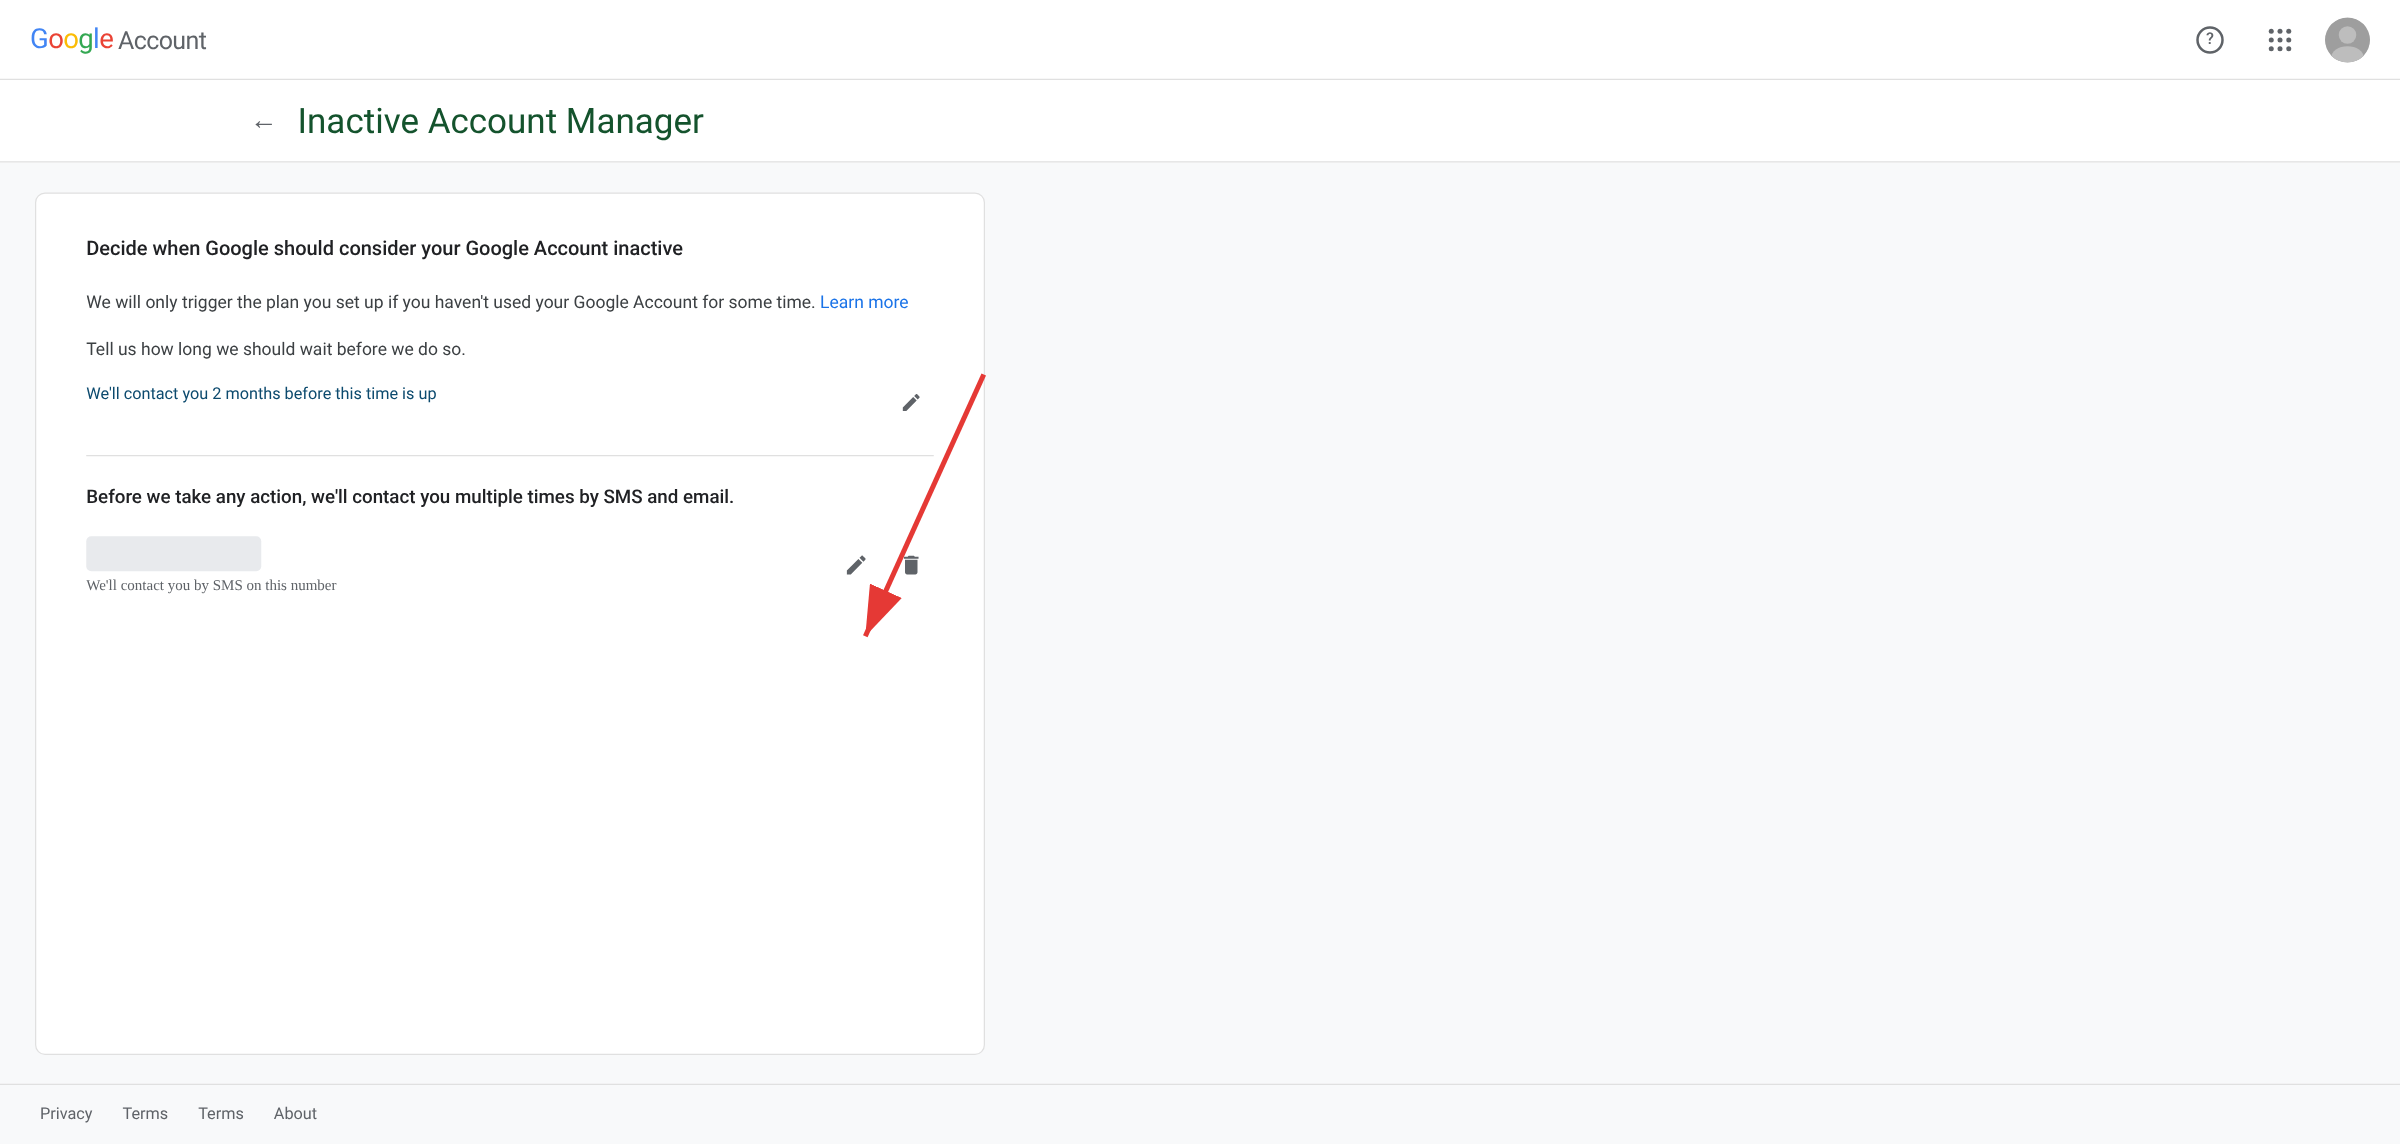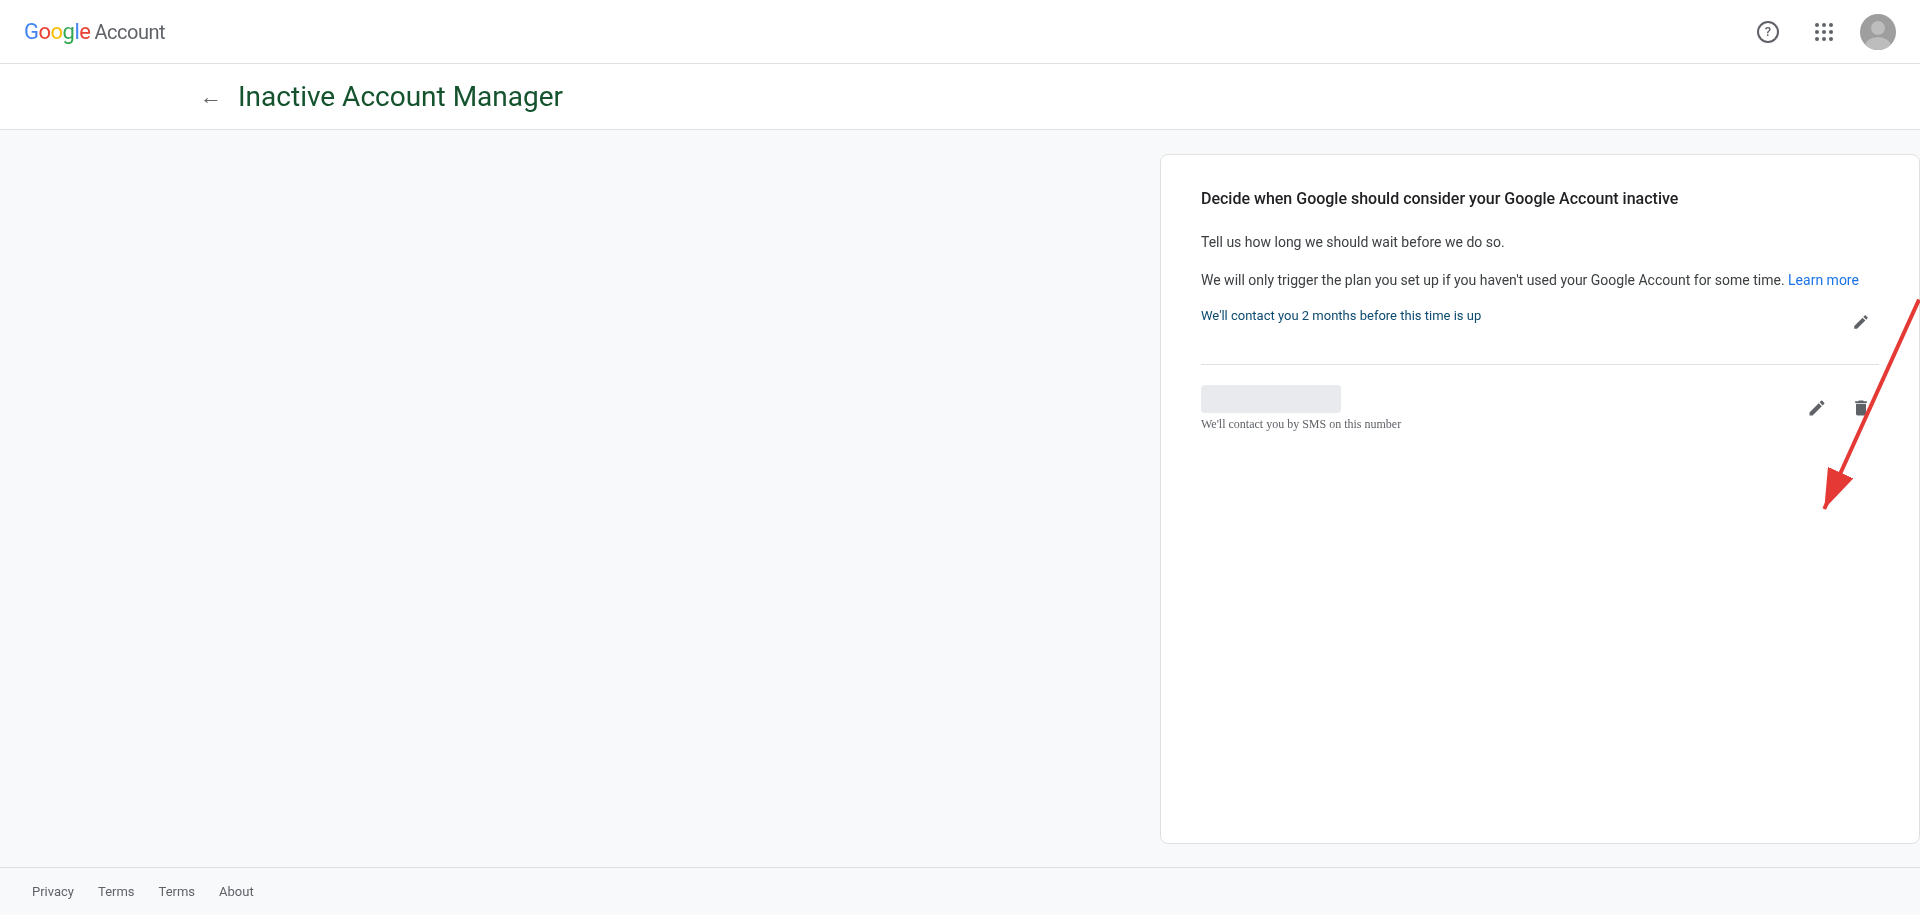--- a/index.html
+++ b/index.html
@@ -106,21 +106,21 @@
 
     .page-title {
       font-size: 28px;
       font-weight: 400;
       color: #14532d;
     }
 
     
     .main-content {
       display: flex;
-      justify-content: flex-end;
+      justify-content: flex-start;
       padding: 0;
       position: relative;
       height: calc(915px - 64px - 65px - 48px);
       overflow-y: auto;
       margin-left: 28px;
     }
 
     .content-card {
       background: #fff;
       border: 1px solid #e0e0e0;
@@ -352,40 +352,41 @@
   <div>
     <h1 class="page-title">Inactive Account Manager</h1>
   </div>
 </div>
 
 <div class="main-content">
   <div class="content-card">
 
     <div class="section-title">Decide when Google should consider your Google Account inactive</div>
 
-    <div class="section-body">Tell us how long we should wait before we do so.</div>
-
     <div class="section-body">
       <span>We will only trigger the plan you set up if you haven't used your Google Account for some time.</span>
       <a class="learn-more-link">Learn more</a>
     </div>
+
+    <div class="section-body">Tell us how long we should wait before we do so.</div>
 
     <div class="inactivity-row">
       <div class="inactivity-info">
         <div class="inactivity-desc">We'll contact you 2 months before this time is up</div>
       </div>
       <div class="edit-icon-btn" title="Edit">
         <svg width="18" height="18" viewBox="0 0 24 24" fill="#5f6368">
           <path d="M3 17.25V21h3.75L17.81 9.94l-3.75-3.75L3 17.25zM20.71 7.04c.39-.39.39-1.02 0-1.41l-2.34-2.34c-.39-.39-1.02-.39-1.41 0l-1.83 1.83 3.75 3.75 1.83-1.83z"></path>
         </svg>
       </div>
     </div>
 
     <hr class="divider">
 
+    <div class="contact-section-title">Before we take any action, we'll contact you multiple times by SMS and email.</div>
 
     <div class="contact-row">
       <div class="contact-info">
         <div class="contact-value-blurred"></div>
         <div class="contact-label">We'll contact you by SMS on this number</div>
       </div>
       <div class="contact-actions">
         <div class="icon-btn" title="Edit">
           <svg width="20" height="20" viewBox="0 0 24 24" fill="#5f6368">
             <path d="M3 17.25V21h3.75L17.81 9.94l-3.75-3.75L3 17.25zM20.71 7.04c.39-.39.39-1.02 0-1.41l-2.34-2.34c-.39-.39-1.02-.39-1.41 0l-1.83 1.83 3.75 3.75 1.83-1.83z"></path>

